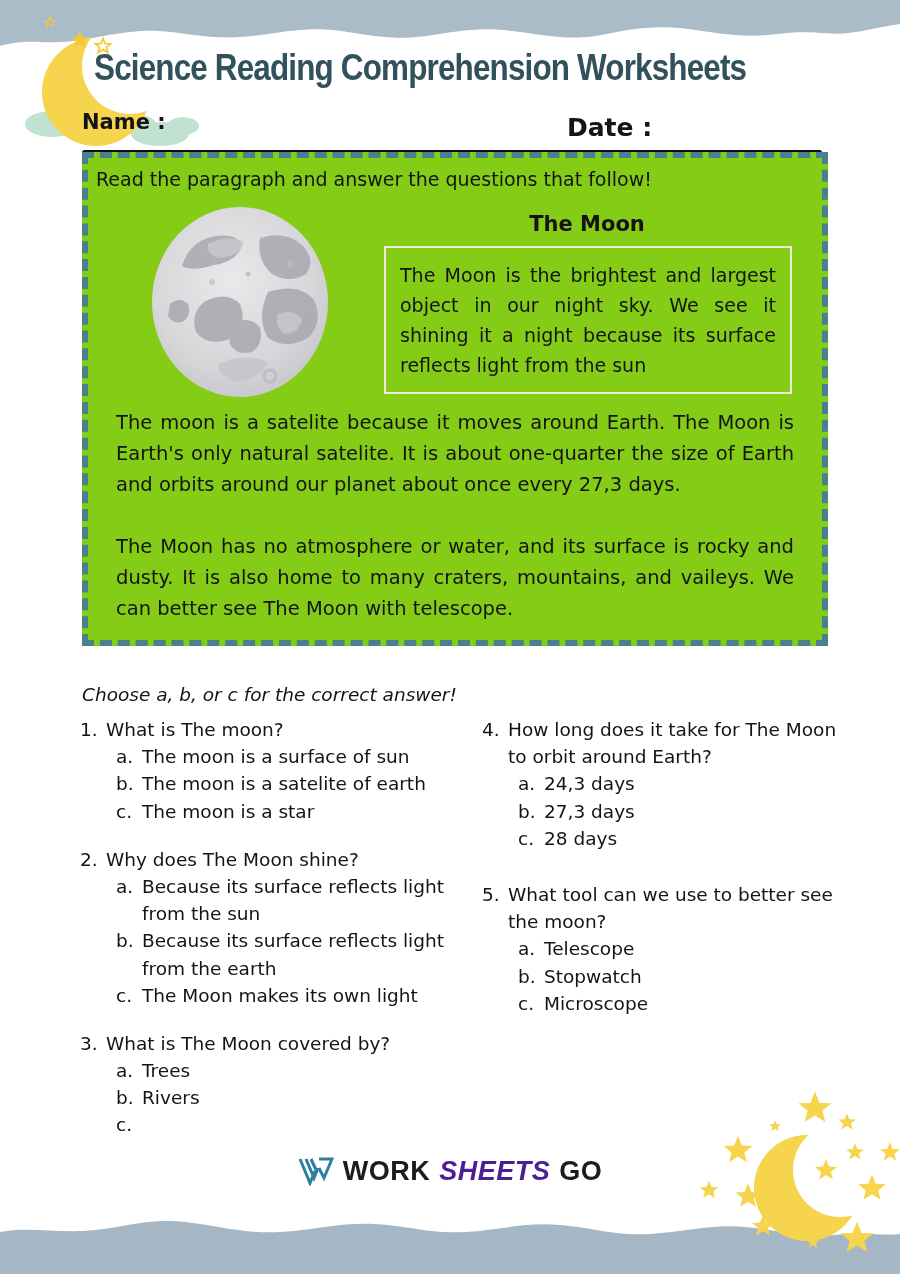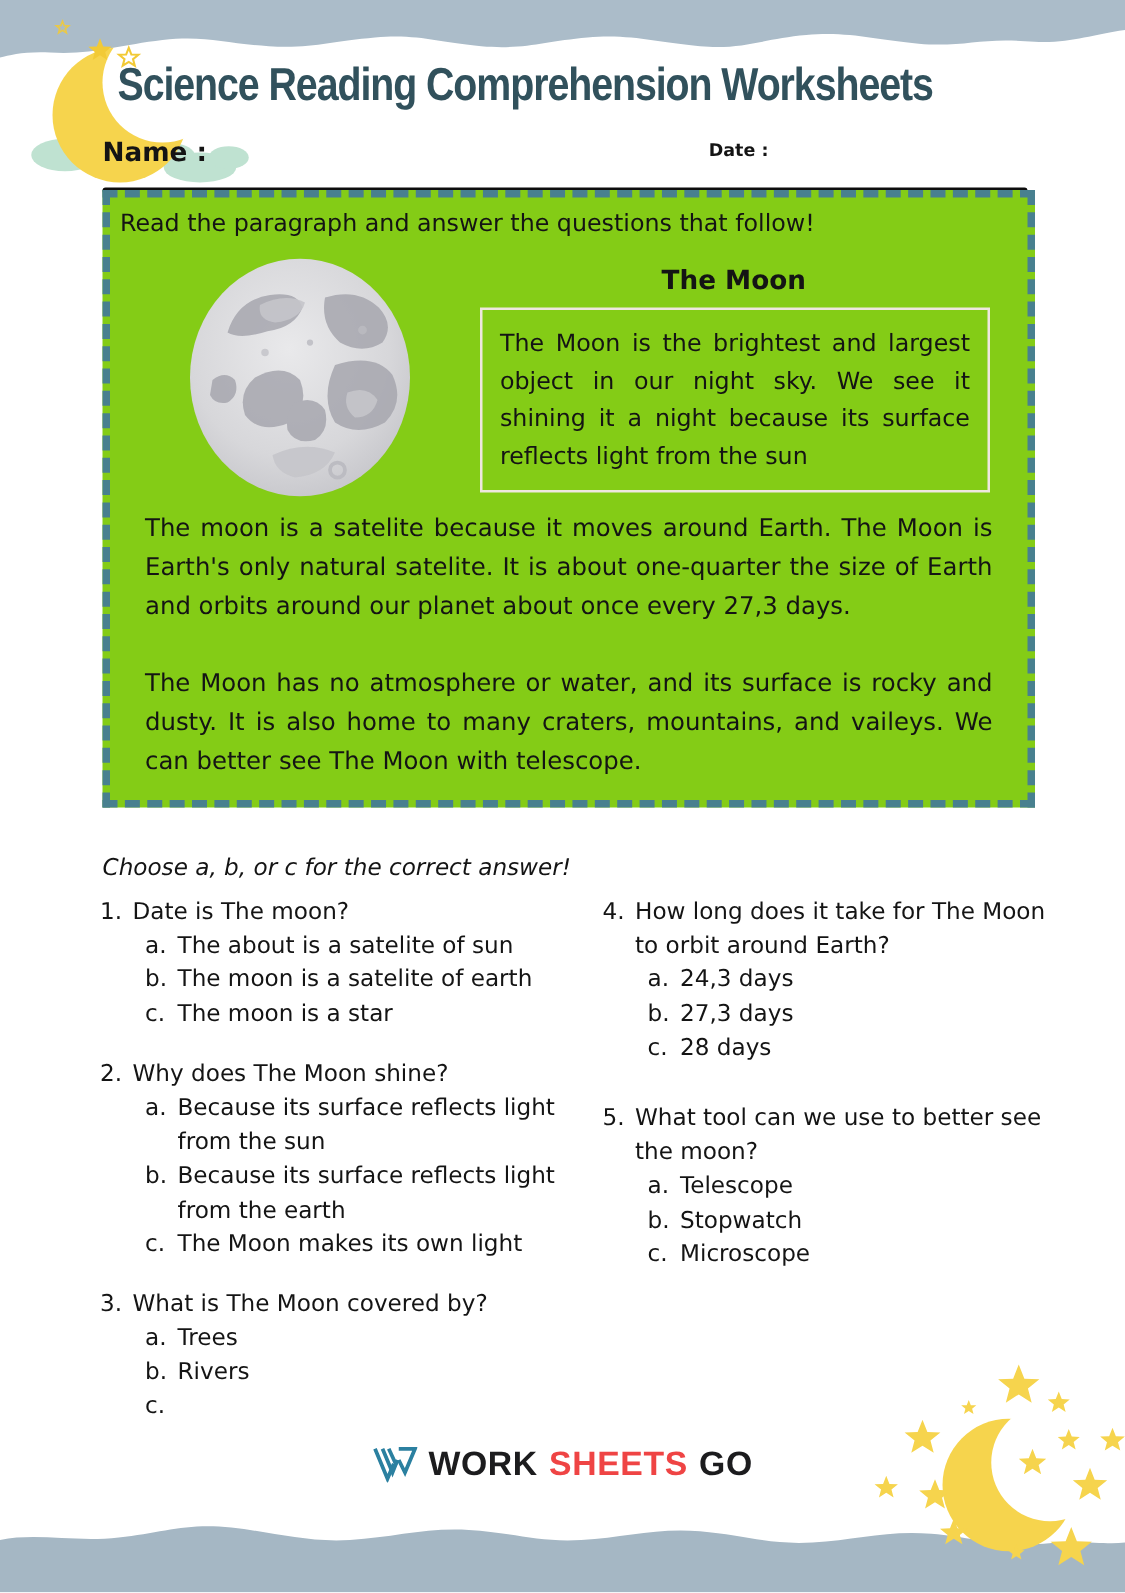--- a/index.html
+++ b/index.html
@@ -15,21 +15,21 @@
   #band-bottom{left:0;bottom:0;width:900px;height:64px;}
   #deco-top-left{left:0;top:0;width:260px;height:200px;}
   #deco-bottom-right{left:690px;top:1080px;width:210px;height:194px;}
 
   #page-title{
     left:94px;top:47px;font-size:37px;font-weight:bold;color:#31515C;
     letter-spacing:-1px;transform:scaleX(0.85);transform-origin:left top;
     white-space:nowrap;font-family:"Liberation Sans","DejaVu Sans",sans-serif;
   }
   #name-row{left:82px;top:110px;font-size:21px;font-weight:bold;}
-  #date-row{left:567px;top:113px;font-size:14px;font-weight:bold;}
+  #date-row{left:567px;top:113px;font-size:25px;font-weight:bold;}
   #header-rule{left:82px;top:150px;width:740px;height:5px;background:#0d0d0d;border-radius:3px;}
 
   
   #passage-box{
     left:82px;top:152px;width:734px;height:482px;
     border:6px dashed #48808F;background:#84cc16;
   }
   #passage-box .inner{position:relative;width:100%;height:100%;}
   #read-instruction{left:8px;top:10px;font-size:19px;}
   #moon-photo{left:60px;top:46px;width:185px;height:196px;}
@@ -52,21 +52,21 @@
   .q-text{flex:1;}
   .option{display:flex;padding-left:36px;}
   .opt-letter{width:26px;flex:none;}
   .opt-text{flex:1;}
 
   
   #footer-logo{left:0;top:1156px;width:900px;display:flex;justify-content:center;align-items:flex-start;gap:9px;}
   #footer-logo .brand{font-size:27px;font-weight:bold;letter-spacing:0.5px;
     font-family:"Liberation Sans","DejaVu Sans",sans-serif;}
   .brand-dark{color:#1c1c1e;}
-  .brand-teal{color:#ef4444;}
+  .brand-teal{color:#4c1d95;font-style:italic;}
 </style>
 </head>
 <body>
 
 <svg id="band-top" class="abs" width="900" height="52" viewBox="0 0 900 52" preserveAspectRatio="none">
   <path fill="#ABBCC9" d="M0,0 H900 V24 C870,28 855,36 820,33 C785,30 770,38 735,35 C700,32 680,25 645,28 C610,31 595,40 560,37 C525,34 505,27 470,30 C435,33 420,40 385,37 C350,34 335,27 300,30 C265,33 250,39 215,37 C180,35 165,28 130,32 C95,36 75,44 40,42 C20,41 8,44 0,46 Z"></path>
 </svg>
 <svg id="band-bottom" class="abs" width="900" height="64" viewBox="0 0 900 64" preserveAspectRatio="none">
   <path fill="#A5B7C4" d="M0,22 C30,16 60,24 95,20 C130,16 150,8 185,12 C220,16 245,24 280,22 C315,20 340,12 375,14 C410,16 430,24 465,22 C500,20 525,12 560,15 C595,18 615,26 650,24 C685,22 710,14 745,17 C780,20 800,28 835,25 C865,22 885,26 900,24 V64 H0 Z"></path>
 </svg>
@@ -161,25 +161,25 @@
     <div id="para2" class="abs para">The Moon has no atmosphere or water, and its surface is rocky and dusty. It is also home to many craters, mountains, and vaileys. We can better see The Moon with telescope.</div>
   </div>
 </div>
 
 <div id="quiz-instruction" class="abs">Choose a, b, or c for the correct answer!</div>
 
 <div id="quiz-left" class="abs">
   <div class="question">
     <div class="q-line">
       <span class="q-num">1.</span>
-      <span class="q-text">Date is The moon?</span>
-    </div>
-    <div class="option">
-      <span class="opt-letter">a.</span>
-      <span class="opt-text">The about is a satelite of sun</span>
+      <span class="q-text">What is The moon?</span>
+    </div>
+    <div class="option">
+      <span class="opt-letter">a.</span>
+      <span class="opt-text">The moon is a surface of sun</span>
     </div>
     <div class="option">
       <span class="opt-letter">b.</span>
       <span class="opt-text">The moon is a satelite of earth</span>
     </div>
     <div class="option">
       <span class="opt-letter">c.</span>
       <span class="opt-text">The moon is a star</span>
     </div>
   </div>

